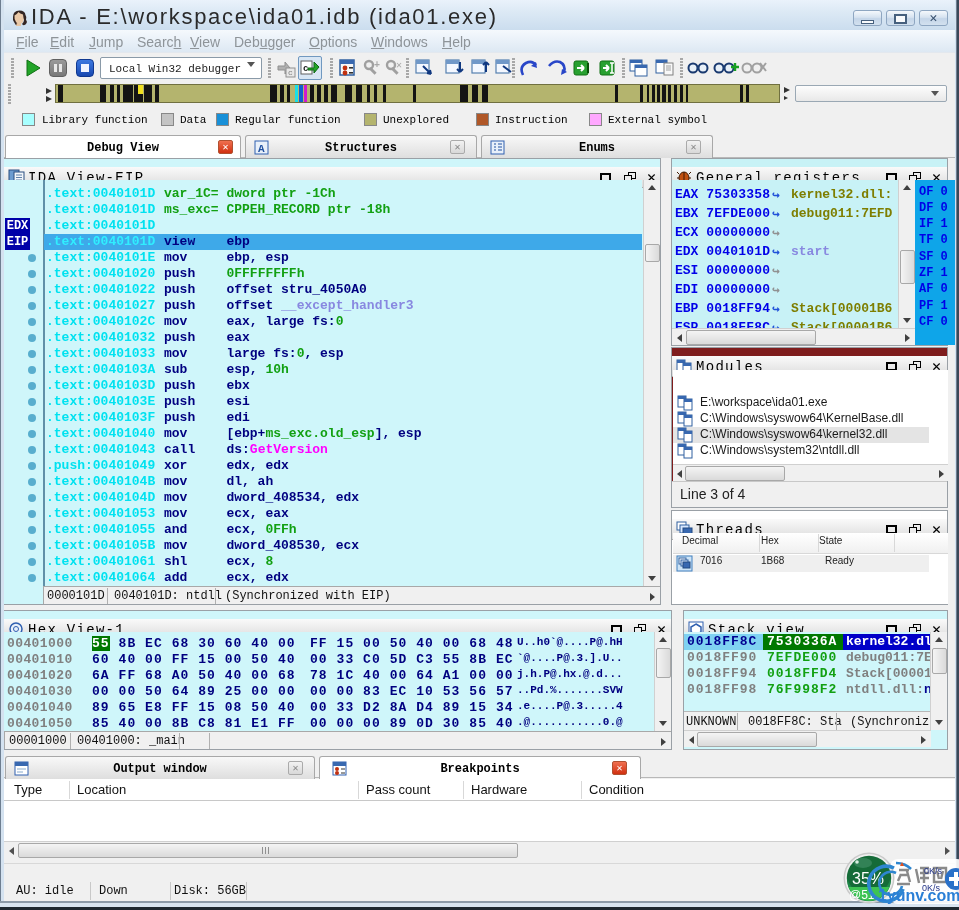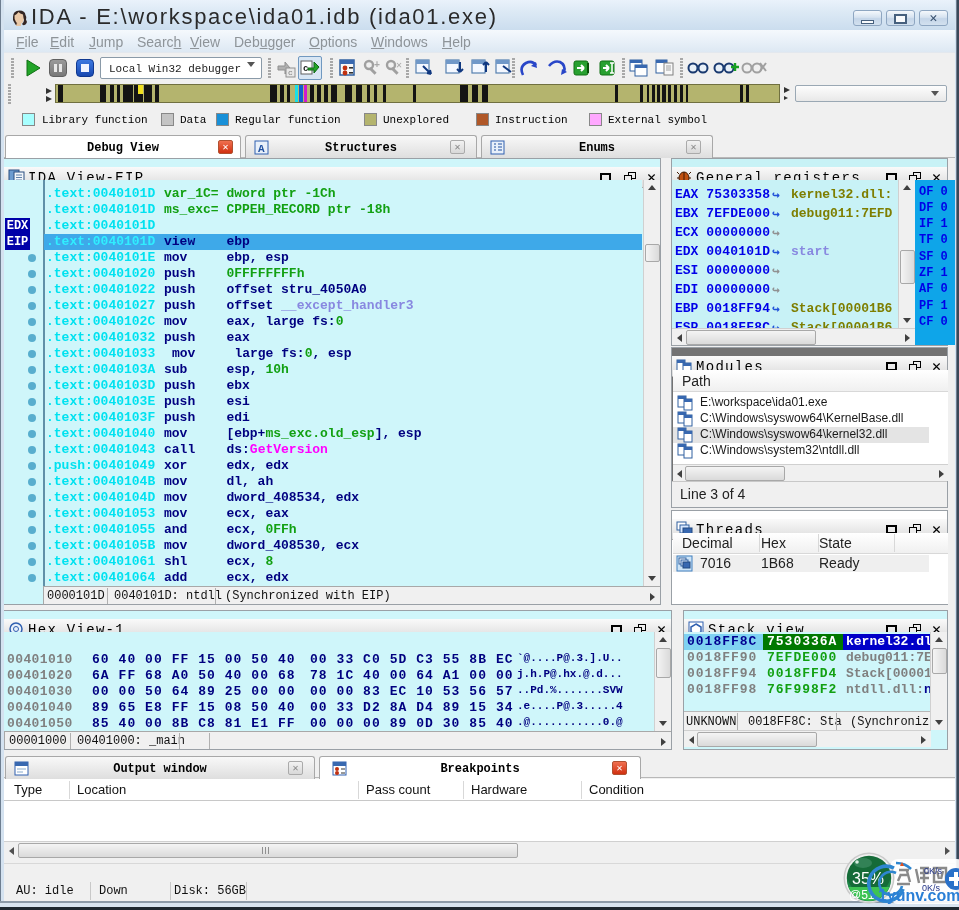--- a/index.html
+++ b/index.html
@@ -363,21 +363,21 @@
     <div class="dl" style="top:6px"><span class="abs adr" style="left:42px">.text:0040101D</span><span class="abs grn" style="left:160px">var_1C= dword ptr -1Ch</span></div>
     <div class="dl" style="top:22px"><span class="abs adr" style="left:42px">.text:0040101D</span><span class="abs grn" style="left:160px">ms_exc= CPPEH_RECORD ptr -18h</span></div>
     <div class="dl" style="top:38px"><span class="abs adr" style="left:42px">.text:0040101D</span></div>
     <div class="dl" style="top:54px;background:#3EA9E9;left:40px;width:598px"><span class="abs" style="left:2px;color:#30EEFF">.text:0040101D</span><span class="abs nvy" style="left:120px">view    ebp</span></div>
     <div class="dl" style="top:70px"><span class="abs adr" style="left:42px">.text:0040101E</span><span class="abs nvy" style="left:160px">mov     ebp, esp</span></div>
     <div class="dl" style="top:86px"><span class="abs adr" style="left:42px">.text:00401020</span><span class="abs nvy" style="left:160px">push    <span class="grn">0FFFFFFFFh</span></span></div>
     <div class="dl" style="top:102px"><span class="abs adr" style="left:42px">.text:00401022</span><span class="abs nvy" style="left:160px">push    offset stru_4050A0</span></div>
     <div class="dl" style="top:118px"><span class="abs adr" style="left:42px">.text:00401027</span><span class="abs nvy" style="left:160px">push    offset <span class="ppl">__except_handler3</span></span></div>
     <div class="dl" style="top:134px"><span class="abs adr" style="left:42px">.text:0040102C</span><span class="abs nvy" style="left:160px">mov     eax, large fs:<span class="grn">0</span></span></div>
     <div class="dl" style="top:150px"><span class="abs adr" style="left:42px">.text:00401032</span><span class="abs nvy" style="left:160px">push    eax</span></div>
-    <div class="dl" style="top:166px"><span class="abs adr" style="left:42px">.text:00401033</span><span class="abs nvy" style="left:168px">mov     large fs:<span class="grn">0</span>, esp</span></div>
+    <div class="dl" style="top:166px"><span class="abs adr" style="left:42px">.text:00401033</span><span class="abs nvy" style="left:160px">mov     large fs:<span class="grn">0</span>, esp</span></div>
     <div class="dl" style="top:182px"><span class="abs adr" style="left:42px">.text:0040103A</span><span class="abs nvy" style="left:160px">sub     esp, <span class="grn">10h</span></span></div>
     <div class="dl" style="top:198px"><span class="abs adr" style="left:42px">.text:0040103D</span><span class="abs nvy" style="left:160px">push    ebx</span></div>
     <div class="dl" style="top:214px"><span class="abs adr" style="left:42px">.text:0040103E</span><span class="abs nvy" style="left:160px">push    esi</span></div>
     <div class="dl" style="top:230px"><span class="abs adr" style="left:42px">.text:0040103F</span><span class="abs nvy" style="left:160px">push    edi</span></div>
     <div class="dl" style="top:246px"><span class="abs adr" style="left:42px">.text:00401040</span><span class="abs nvy" style="left:160px">mov     [ebp+<span class="grn">ms_exc.old_esp</span>], esp</span></div>
     <div class="dl" style="top:262px"><span class="abs adr" style="left:42px">.text:00401043</span><span class="abs nvy" style="left:160px">call    ds:<span class="mag">GetVersion</span></span></div>
     <div class="dl" style="top:278px"><span class="abs adr" style="left:42px">.push:00401049</span><span class="abs nvy" style="left:160px">xor     edx, edx</span></div>
     <div class="dl" style="top:294px"><span class="abs adr" style="left:42px">.text:0040104B</span><span class="abs nvy" style="left:160px">mov     dl, ah</span></div>
     <div class="dl" style="top:310px"><span class="abs adr" style="left:42px">.text:0040104D</span><span class="abs nvy" style="left:160px">mov     dword_408534, edx</span></div>
     <div class="dl" style="top:326px"><span class="abs adr" style="left:42px">.text:00401053</span><span class="abs nvy" style="left:160px">mov     ecx, eax</span></div>
@@ -481,40 +481,37 @@
     <div class="reg flg" style="left:3px;top:37px">IF 1</div>
     <div class="reg flg" style="left:3px;top:53px">TF 0</div>
     <div class="reg flg" style="left:3px;top:70px">SF 0</div>
     <div class="reg flg" style="left:3px;top:86px">ZF 1</div>
     <div class="reg flg" style="left:3px;top:102px">AF 0</div>
     <div class="reg flg" style="left:3px;top:119px">PF 1</div>
     <div class="reg flg" style="left:3px;top:135px">CF 0</div>
   </div>
 </div>
 
-<div id="modules" class="pane abs" style="left:671px;top:347px;width:277px;height:161px;background:#737373">
+<div id="modules" class="pane abs" style="left:671px;top:347px;width:277px;height:161px;background:#7f1d1d">
   <div class="phead">
     <svg style="position:absolute;left:4px;top:2px" width="18" height="17">
         <rect x="1" y="2" width="8" height="11" fill="#FFF" stroke="#3060A0"></rect>
         <rect x="1" y="2" width="8" height="3" fill="#3868B0"></rect>
         <rect x="7" y="5" width="8" height="11" fill="#FFF" stroke="#3060A0"></rect>
         <rect x="7" y="5" width="8" height="3" fill="#3868B0"></rect>
       </svg>
     <span class="ttl">Modules</span>
     <div class="bmax" style="left:214px"></div>
     <div class="bfl" style="left:237px">
         <i class="r1"></i>
         <i class="r2"></i>
       </div>
     <span class="bx" style="left:260px">✕</span>
   </div>
   <div class="abs sans" style="left:1px;top:22px;width:275px;height:110px;background:#FFF">
-    <div class="abs" style="left:0;top:0;width:275px;height:22px;background:linear-gradient(#FFFFFF,#F0F0F0);border-bottom:1px solid #D8D8D8;font-size:14px;color:#222">
-        <span class="abs" style="left:9px;top:3px">Path</span>
-      </div>
     <div class="abs modrow" style="top:25px">
         <svg style="position:absolute;left:4px;top:0" width="18" height="16">
           <rect x="1" y="1" width="8" height="11" fill="#FFF" stroke="#3060A0"></rect>
           <rect x="1" y="1" width="8" height="3" fill="#3868B0"></rect>
           <rect x="7" y="4" width="8" height="11" fill="#FFF" stroke="#3060A0"></rect>
           <rect x="7" y="4" width="8" height="3" fill="#3868B0"></rect>
         </svg>
         <span class="mtxt">E:\workspace\ida01.exe</span>
       </div>
     <div class="abs modrow" style="top:41px">
@@ -563,58 +560,59 @@
         <rect x="7" y="7" width="9" height="8" fill="#3868B0" stroke="#204880"></rect>
       </svg>
     <span class="ttl">Threads</span>
     <div class="bmax" style="left:214px"></div>
     <div class="bfl" style="left:237px">
         <i class="r1"></i>
         <i class="r2"></i>
       </div>
     <span class="bx" style="left:260px">✕</span>
   </div>
-  <div class="abs sans" style="left:1px;top:22px;width:275px;height:71px;background:#FFF;font-size:14px;color:#222">
+  <div class="abs sans" style="left:1px;top:22px;width:275px;height:71px;background:#FFF;font-size:10px;color:#222">
     <div class="abs" style="left:0;top:0;width:275px;height:21px;background:linear-gradient(#FFFFFF,#F0F0F0);border-bottom:1px solid #D8D8D8">
       <span class="abs" style="left:9px;top:2px">Decimal</span>
       <span class="abs" style="left:88px;top:2px">Hex</span>
       <span class="abs" style="left:146px;top:2px">State</span>
       <div class="abs" style="left:86px;top:1px;width:1px;height:18px;background:#D8D8D8"></div>
       <div class="abs" style="left:145px;top:1px;width:1px;height:18px;background:#D8D8D8"></div>
       <div class="abs" style="left:221px;top:1px;width:1px;height:18px;background:#D8D8D8"></div>
     </div>
     <div class="abs" style="left:0;top:22px;width:256px;height:17px;background:#EFEFEF">
       <svg style="position:absolute;left:3px;top:0" width="17" height="17">
           <rect x="1" y="1" width="15" height="15" fill="#CDE4F7" stroke="#4080C0"></rect>
           <rect x="3" y="3" width="7" height="6" fill="#FFF" stroke="#3060A0"></rect>
           <rect x="5" y="5" width="7" height="6" fill="#D8E8FF" stroke="#3060A0"></rect>
           <rect x="7" y="7" width="7" height="6" fill="#3868B0" stroke="#204880"></rect>
         </svg>
       <span class="abs" style="left:27px;top:0">7016</span>
       <span class="abs" style="left:88px;top:0">1B68</span>
-      <span class="abs" style="left:146px;top:0">Ready</span>
+      <span class="abs" style="left:152px;top:0">Ready</span>
     </div>
   </div>
 </div>
 
 <div id="hex" class="pane abs" style="left:3px;top:610px;width:669px;height:140px">
   <div class="phead">
     <svg style="position:absolute;left:4px;top:2px" width="17" height="17">
         <circle cx="8" cy="8" r="6" fill="#E8F0FA" stroke="#3060B0" stroke-width="1.5"></circle>
         <circle cx="8" cy="8" r="2.5" fill="none" stroke="#3060B0"></circle>
       </svg>
     <span class="ttl">Hex View-1</span>
     <div class="bmax" style="left:607px"></div>
     <div class="bfl" style="left:630px">
         <i class="r1"></i>
         <i class="r2"></i>
       </div>
     <span class="bx" style="left:653px">✕</span>
   </div>
   <div class="abs" style="left:0;top:21px;width:650px;height:101px;background:#CFF6FA;overflow:hidden">
+    <div class="hl" style="top:4px"><span class="ha">00401000</span><span class="hb" style="left:88px"><span style="background:#007800;color:#FFF">55</span> 8B EC 68 30 60 40 00</span><span class="hb" style="left:306px">FF 15 00 50 40 00 68 48</span><span class="hc">U..h0`@....P@.hH</span></div>
     <div class="hl" style="top:20px"><span class="ha">00401010</span><span class="hb" style="left:88px">60 40 00 FF 15 00 50 40</span><span class="hb" style="left:306px">00 33 C0 5D C3 55 8B EC</span><span class="hc">`@....P@.3.].U..</span></div>
     <div class="hl" style="top:36px"><span class="ha">00401020</span><span class="hb" style="left:88px">6A FF 68 A0 50 40 00 68</span><span class="hb" style="left:306px">78 1C 40 00 64 A1 00 00</span><span class="hc">j.h.P@.hx.@.d...</span></div>
     <div class="hl" style="top:52px"><span class="ha">00401030</span><span class="hb" style="left:88px">00 00 50 64 89 25 00 00</span><span class="hb" style="left:306px">00 00 83 EC 10 53 56 57</span><span class="hc">..Pd.%.......SVW</span></div>
     <div class="hl" style="top:68px"><span class="ha">00401040</span><span class="hb" style="left:88px">89 65 E8 FF 15 08 50 40</span><span class="hb" style="left:306px">00 33 D2 8A D4 89 15 34</span><span class="hc">.e....P@.3.....4</span></div>
     <div class="hl" style="top:84px"><span class="ha">00401050</span><span class="hb" style="left:88px">85 40 00 8B C8 81 E1 FF</span><span class="hb" style="left:306px">00 00 00 89 0D 30 85 40</span><span class="hc">.@...........0.@</span></div>
   </div>
   <div class="vscroll" style="right:0;top:21px;bottom:18px">
     <div class="arr" style="left:4px;top:5px;border-left:4px solid transparent;border-right:4px solid transparent;border-bottom:5px solid #404040"></div>
     <div class="thumbv" style="top:16px;height:30px"></div>
     <div class="arr" style="left:4px;bottom:5px;border-left:4px solid transparent;border-right:4px solid transparent;border-top:5px solid #404040"></div>

